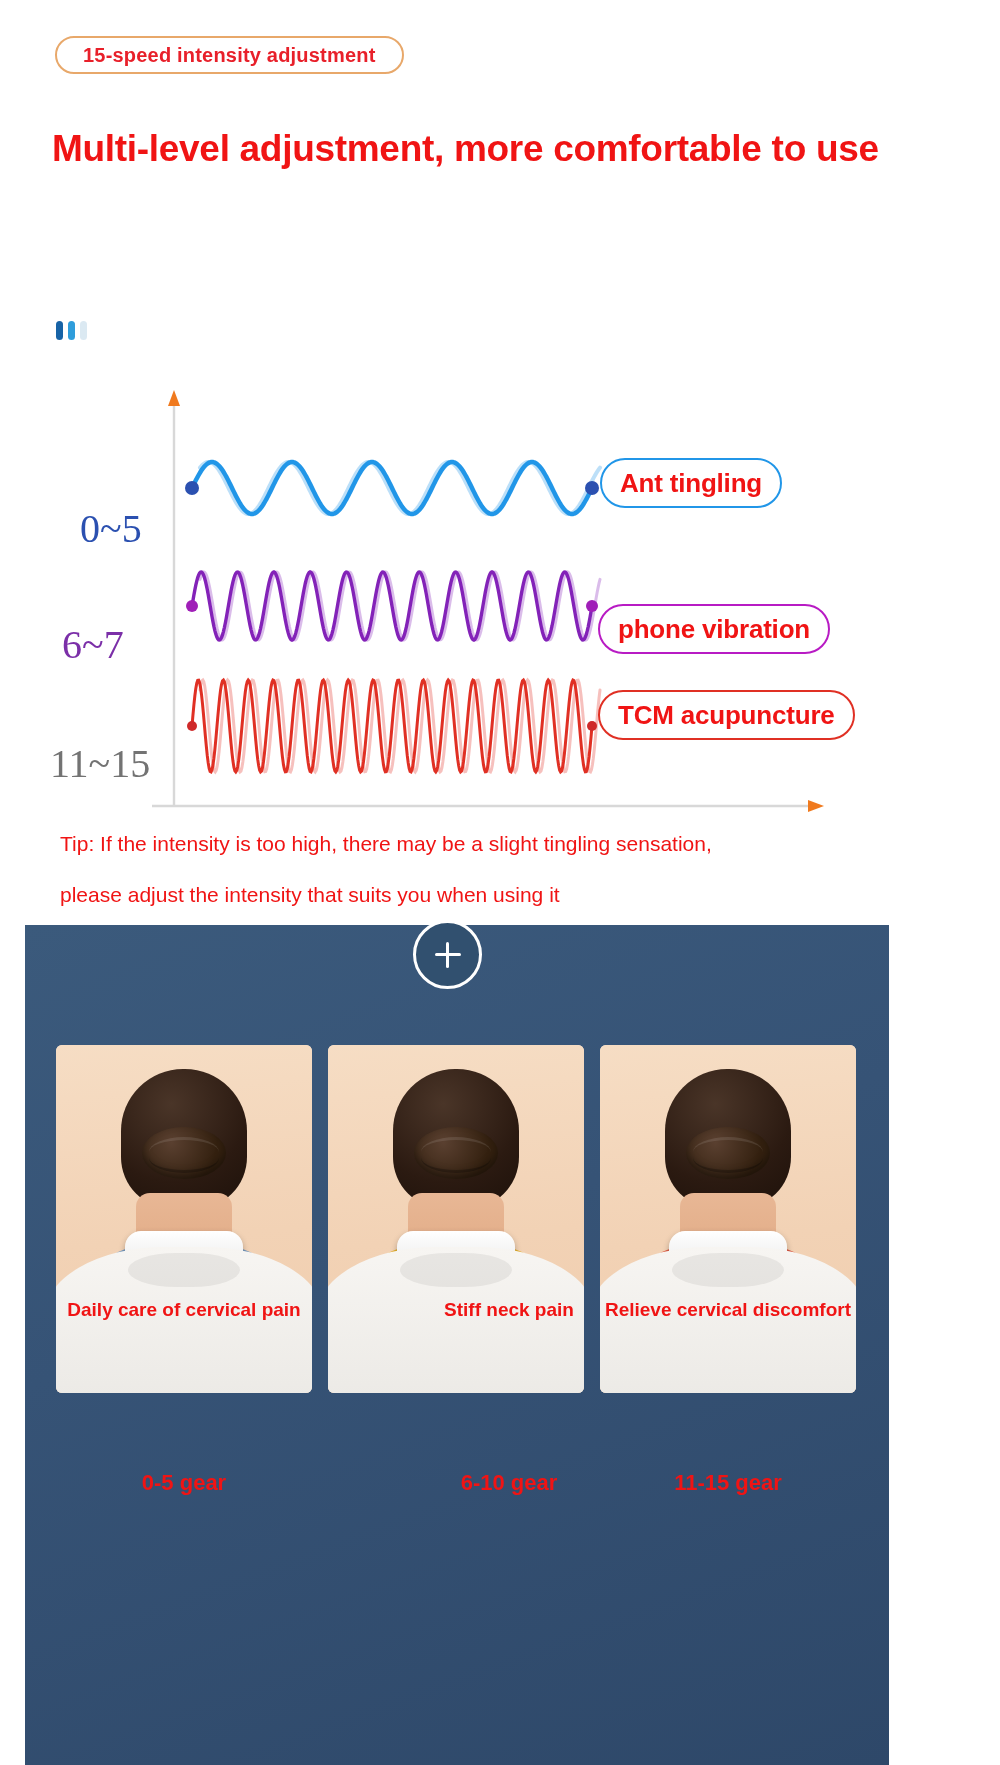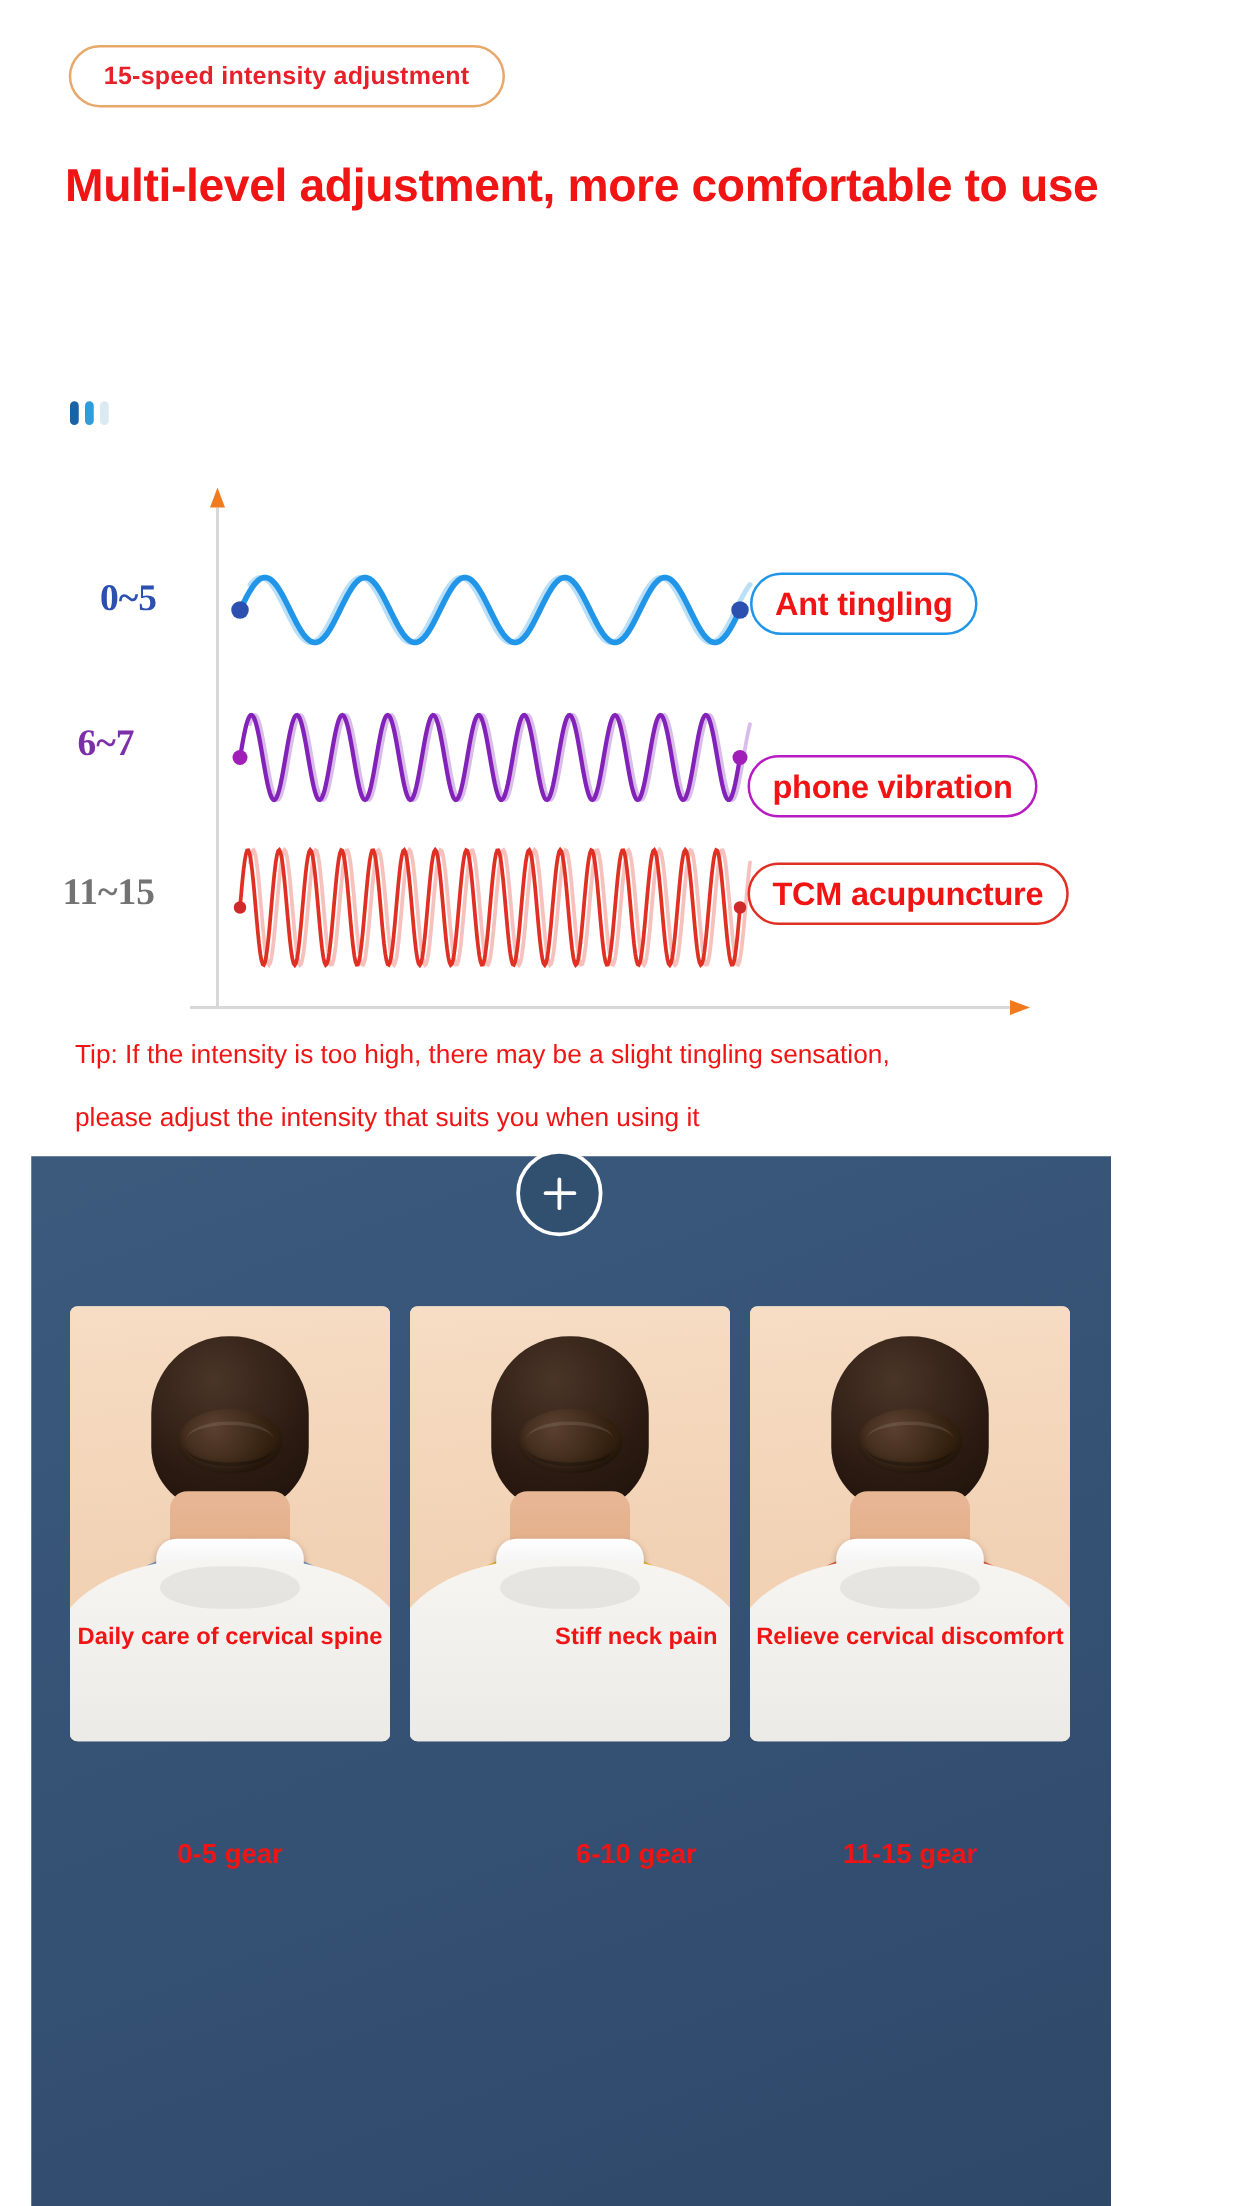--- a/index.html
+++ b/index.html
@@ -15,21 +15,21 @@
     position:absolute;left:0;top:0;width:889px;height:1765px;
     background:#ffffff;overflow:hidden;
   }
   .gutter-right{
     position:absolute;left:889px;top:0;width:111px;height:1765px;background:#ffffff;
   }
 
   
   .top-pill{
     position:absolute;left:55px;top:36px;
-    height:50px;box-sizing:border-box;
+    height:38px;box-sizing:border-box;
     padding:0 26px;
     display:flex;align-items:center;justify-content:flex-end;
     border:2px solid #e8a86a;
     border-radius:26px;
     background:#ffffff;
   }
   .top-pill span{
     color:#e8202a;font-size:20px;font-weight:bold;letter-spacing:.2px;
     white-space:nowrap;
   }
@@ -54,23 +54,24 @@
   .sigbars i.b3{height:19px;background:#dbe9f2;}
 
   
   .chart{
     position:absolute;left:52px;top:388px;width:800px;height:430px;
   }
   .chart svg{display:block;}
 
   .row-label{
     position:absolute;
-    font-size:30px;font-weight:700;
+    font-size:40px;font-weight:400;
     font-family:"Liberation Serif", serif;
     white-space:nowrap;
+    margin-top:43px;
   }
   .lbl-0{left:80px;top:462px;color:#2b50b0;}
   .lbl-1{left:62px;top:578px;color:#7b2fa8;}
   .lbl-2{left:50px;top:697px;color:#737373;}
 
   .wave-pill{
     position:absolute;
     box-sizing:border-box;
     height:50px;
     display:flex;align-items:center;justify-content:center;
@@ -297,21 +298,21 @@
         <div class="neck"></div>
         <div class="collar c3"></div>
         <div class="pad left"></div>
         <div class="pad right"></div>
         <div class="device"></div>
         <div class="shirt"></div>
       </div>
 
     </div>
 
-    <div class="card-caption col-0">Daily care of cervical spine</div>
+    <div class="card-caption col-0">Daily care of cervical pain</div>
     <div class="card-caption col-1">Stiff neck pain</div>
     <div class="card-caption col-2">Relieve cervical discomfort</div>
 
     <div class="gear-label col-0">0-5 gear</div>
     <div class="gear-label col-1">6-10 gear</div>
     <div class="gear-label col-2">11-15 gear</div>
 
   </div>
 
   <div class="plus-btn"></div>

